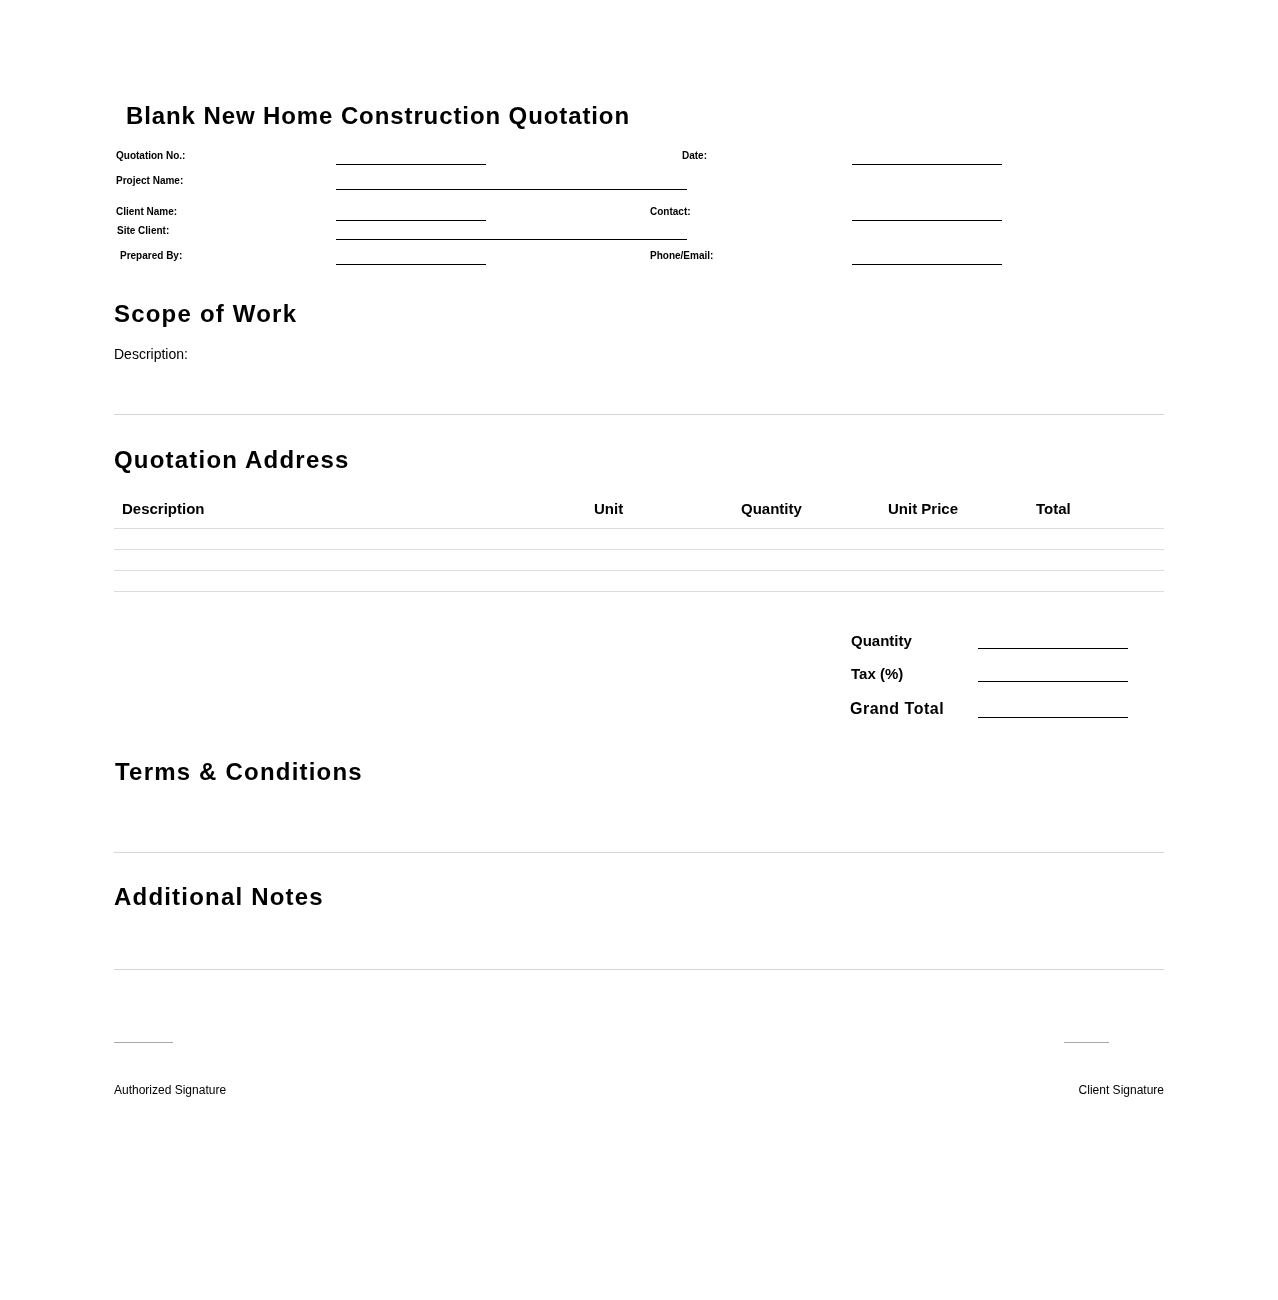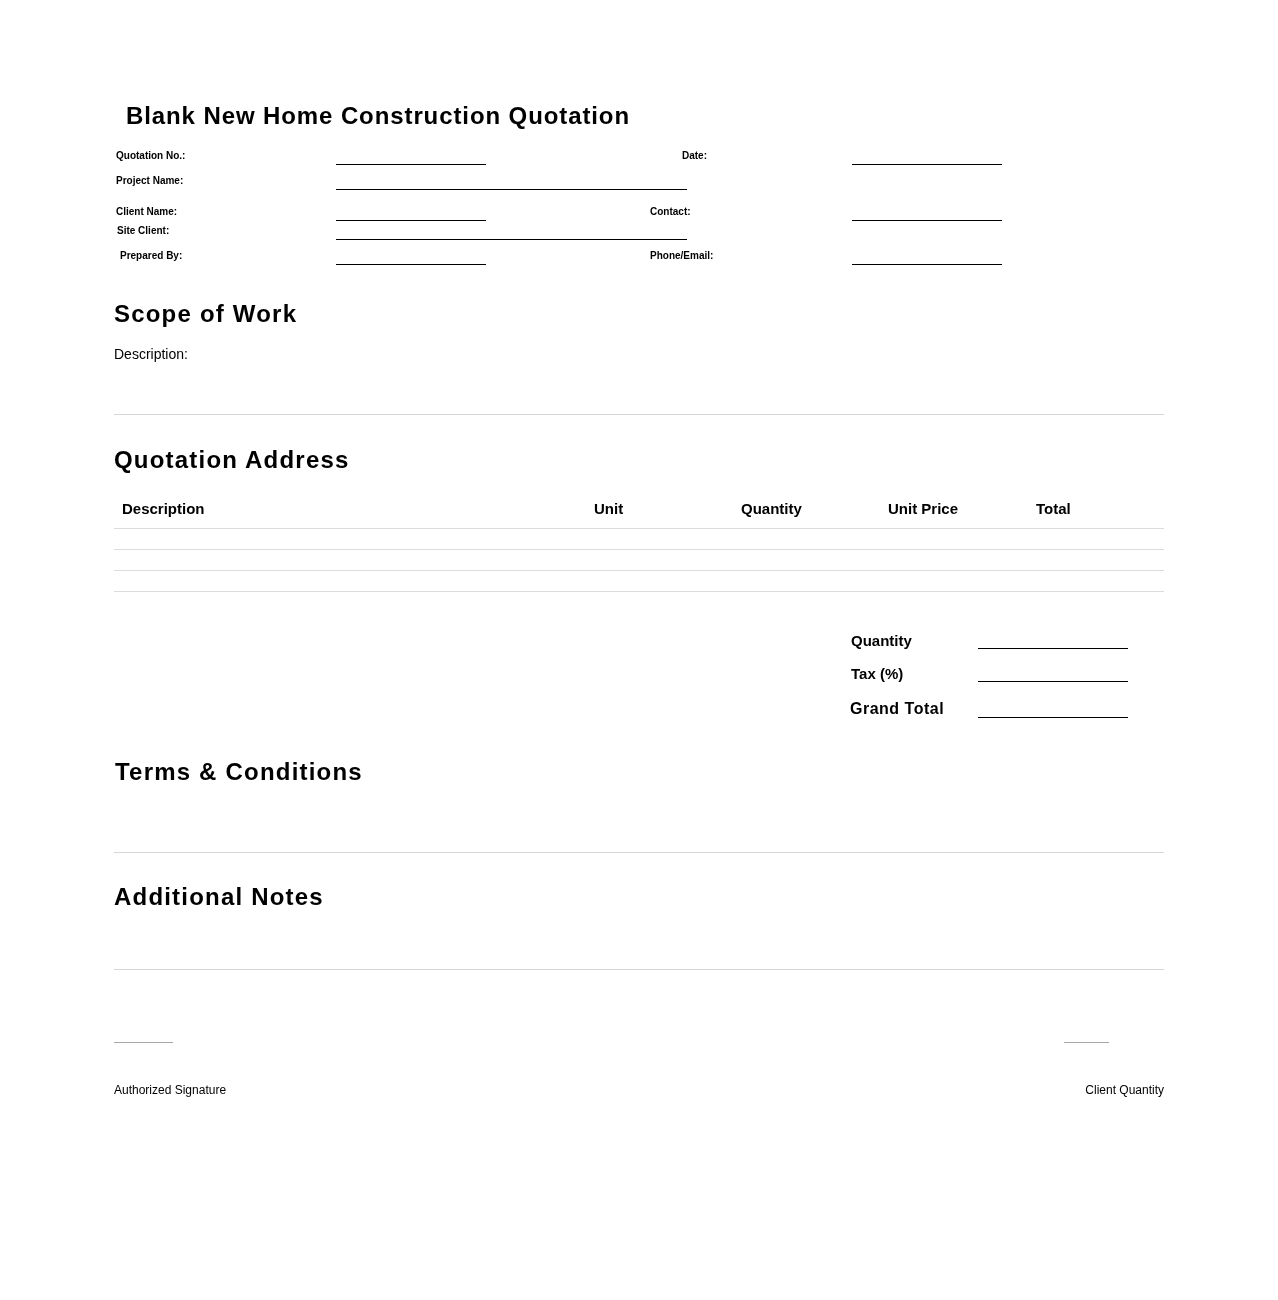--- a/index.html
+++ b/index.html
@@ -106,15 +106,15 @@
   <div class="hr" style="top:852px;"></div>
 
   <h2 class="h2" style="top:883px;">Additional Notes</h2>
   <div class="small-text" style="top:922px; width:1050px; height:40px;"></div>
   <div class="hr" style="top:969px;"></div>
 
   <div class="sig-line" style="left:0; top:1042px; width:59px;"></div>
   <span class="sig-lbl" style="left:0; top:1083px;">Authorized Signature</span>
 
   <div class="sig-line" style="left:950px; top:1042px; width:45px;"></div>
-  <span class="sig-lbl" style="right:0; top:1083px;">Client Quantity</span>
+  <span class="sig-lbl" style="right:0; top:1083px;">Client Signature</span>
 
 </div>
 
 </body></html>

